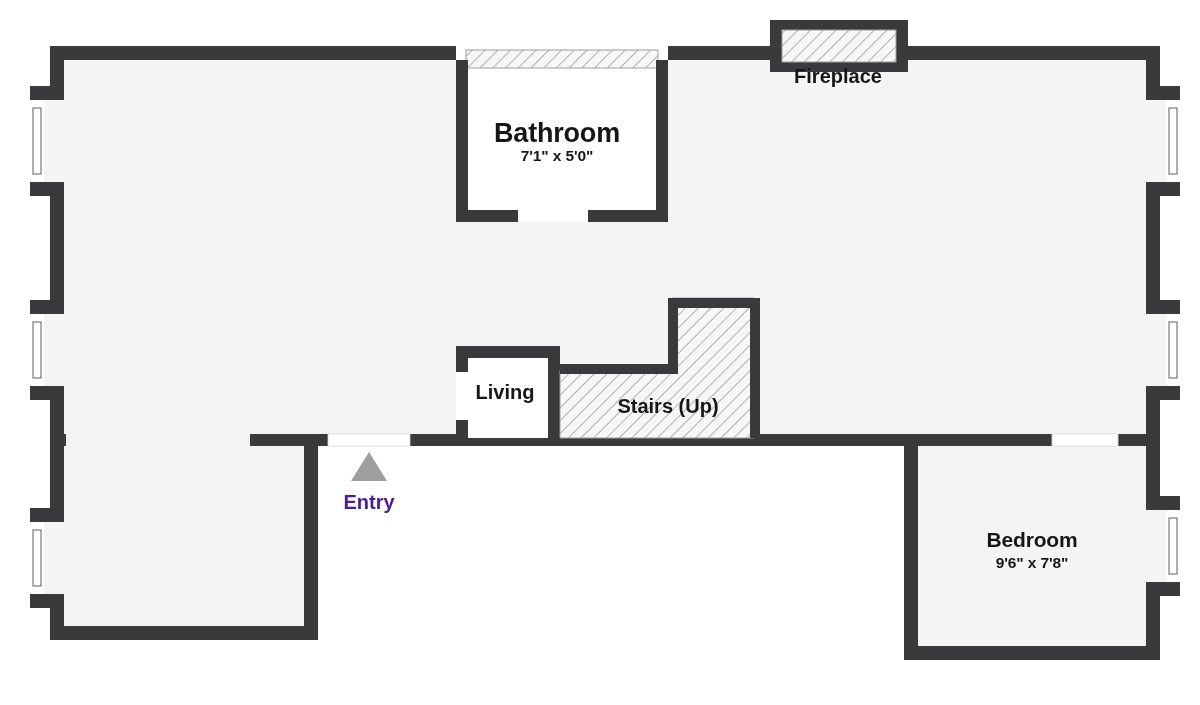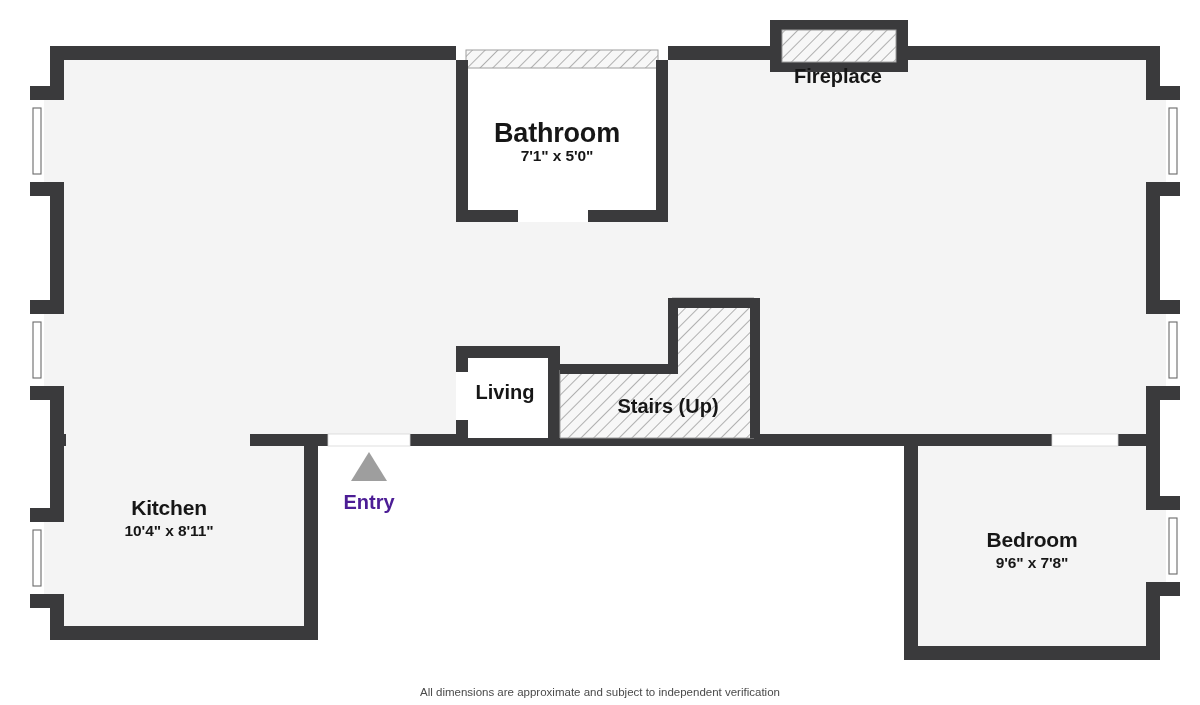--- a/index.html
+++ b/index.html
@@ -257,34 +257,29 @@
 
   <div class="label-layer">
 
 
 
     <div class="room-label small" style="left:557px; top:120px;">
       <div class="name">Bathroom</div>
       <div class="dims">7'1" x 5'0"</div>
     </div>
 
-    <div class="room-label" style="left:169px; top:495px;">
-      <div class="name">Kitchen</div>
-      <div class="dims">10'4" x 8'11"</div>
-    </div>
 
     <div class="room-label" style="left:1032px; top:527px;">
       <div class="name">Bedroom</div>
       <div class="dims">9'6" x 7'8"</div>
     </div>
 
     <div class="feature-label" style="left:838px; top:33px;margin-top:32px;">Fireplace</div>
 
     <div class="feature-label" style="left:505px; top:381px;">Living</div>
 
     <div class="feature-label" style="left:668px; top:395px;">Stairs (Up)</div>
 
     <div class="entry-label" style="left:369px; top:491px;">Entry</div>
 
-    <div class="footnote">All dimensions are approximate and subject to independent verification</div>
   </div>
 
 </div>
 
 </body></html>

